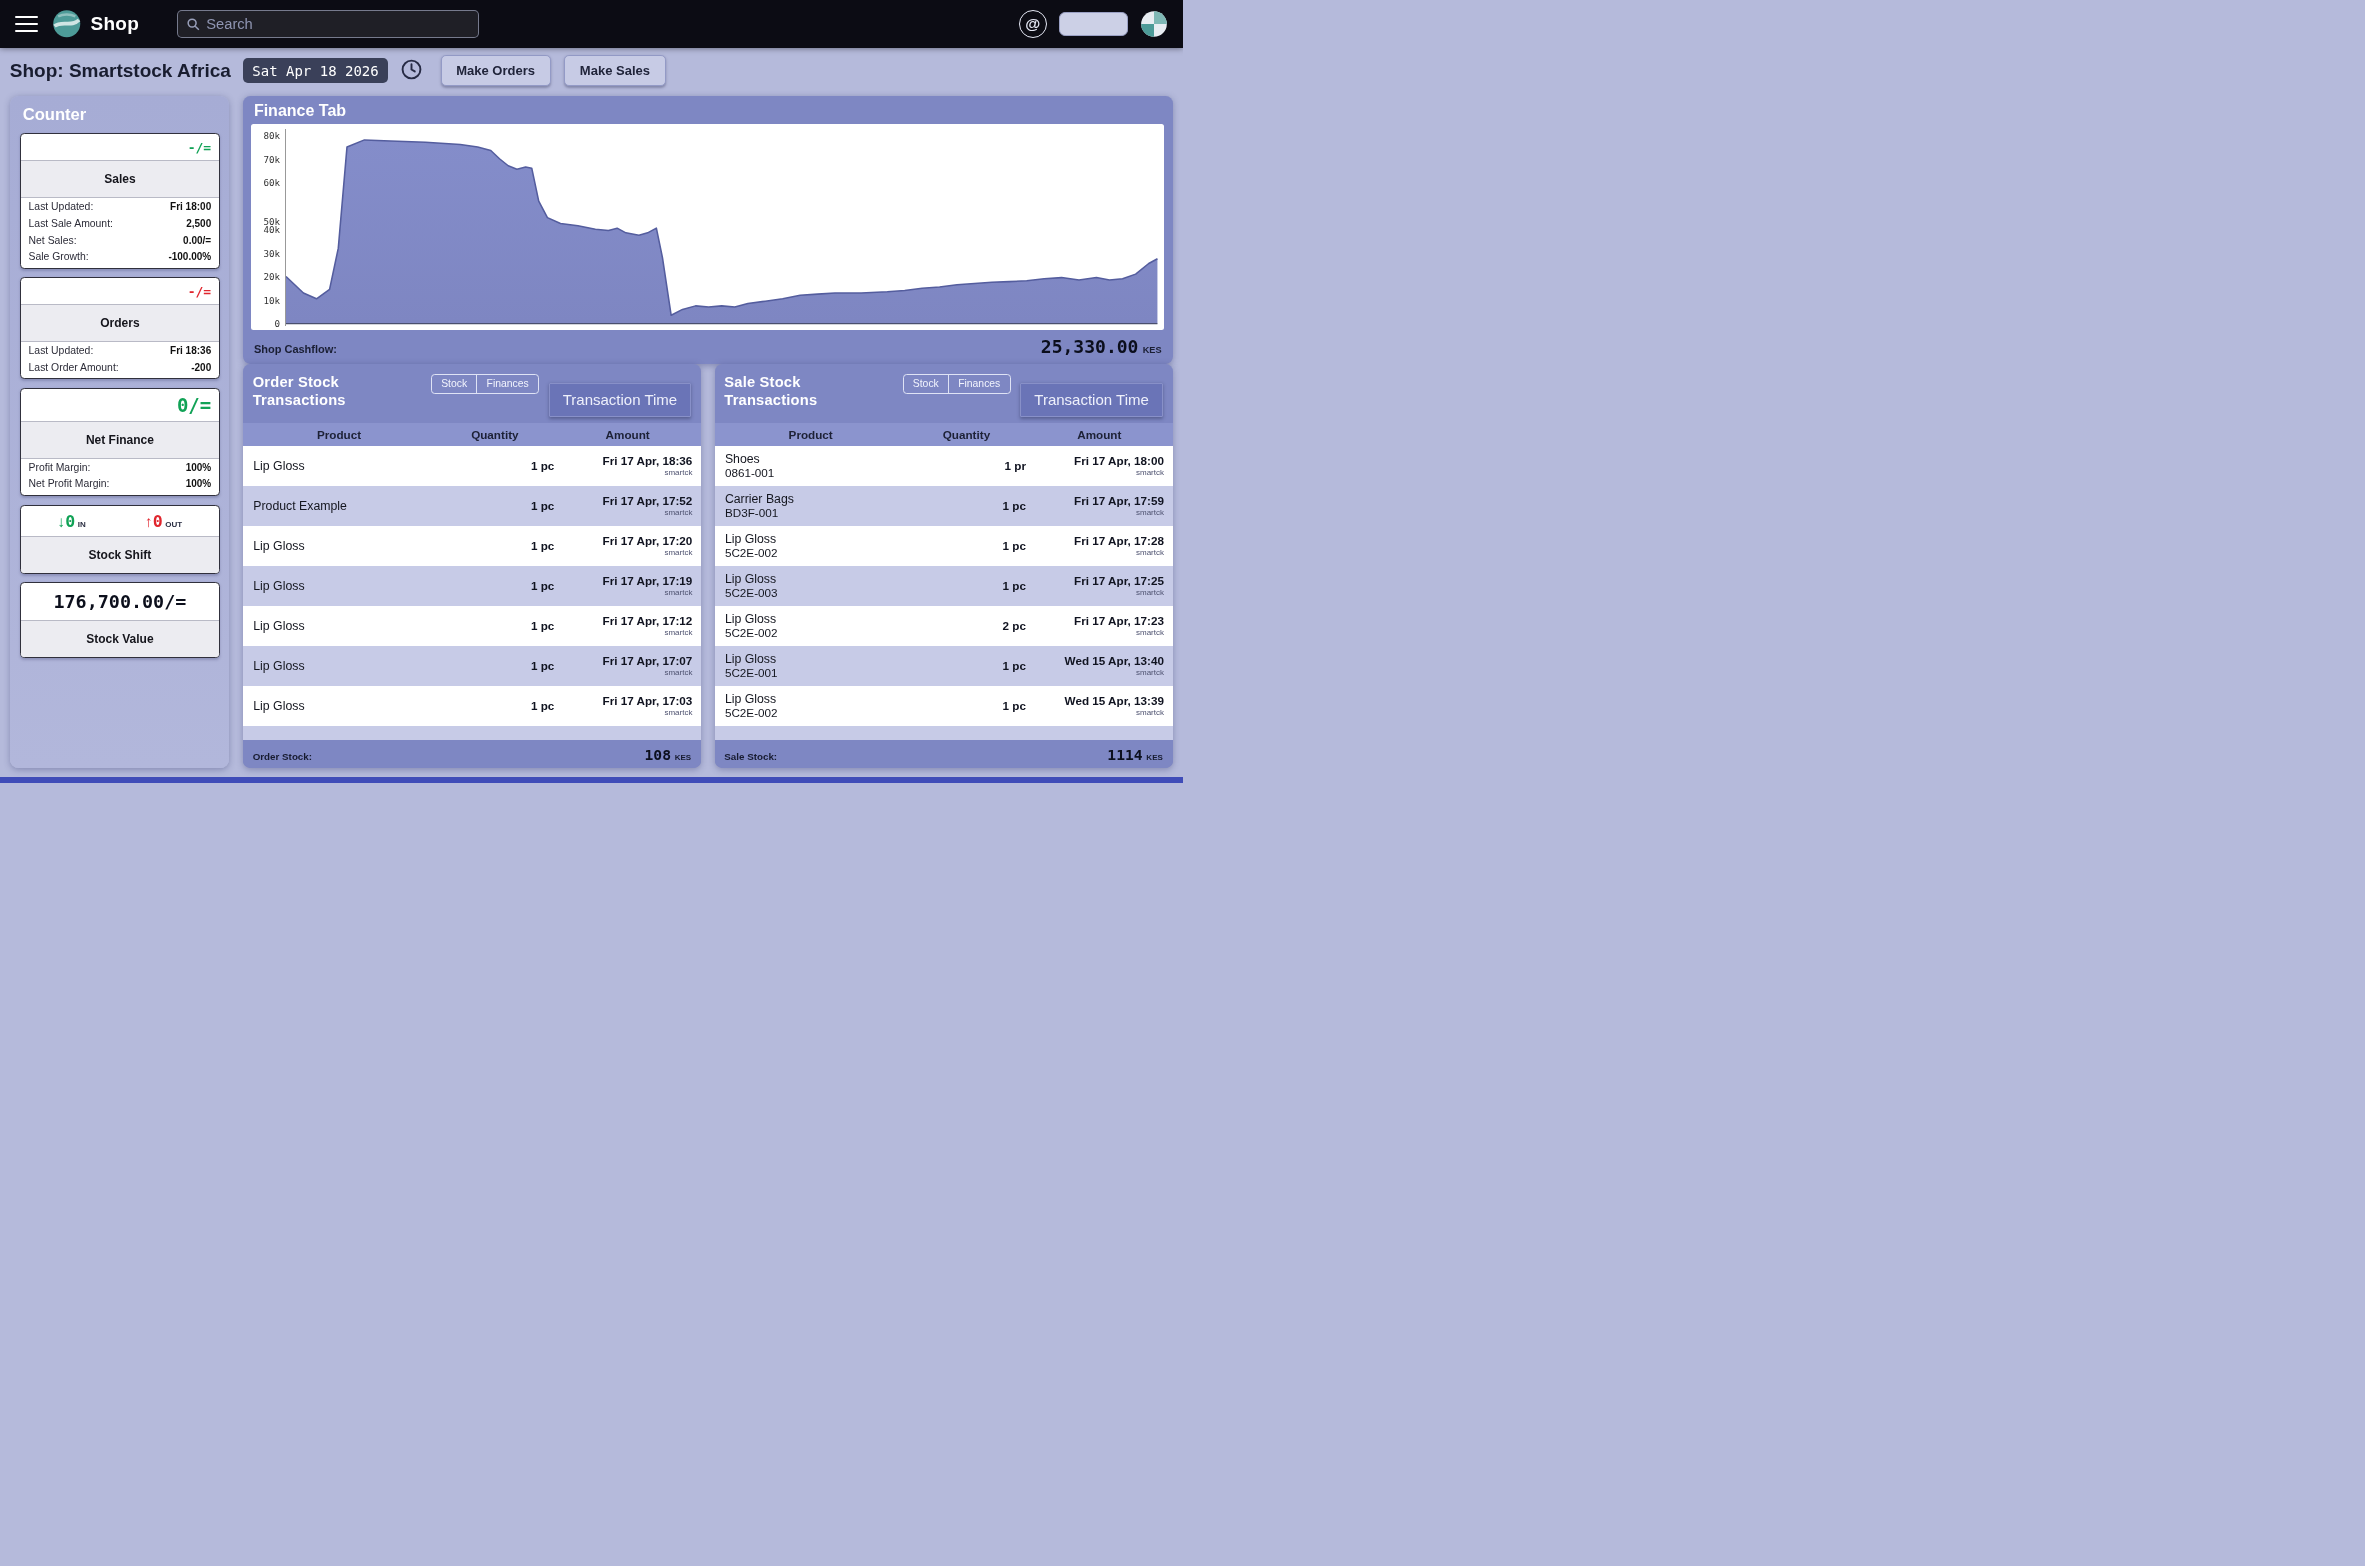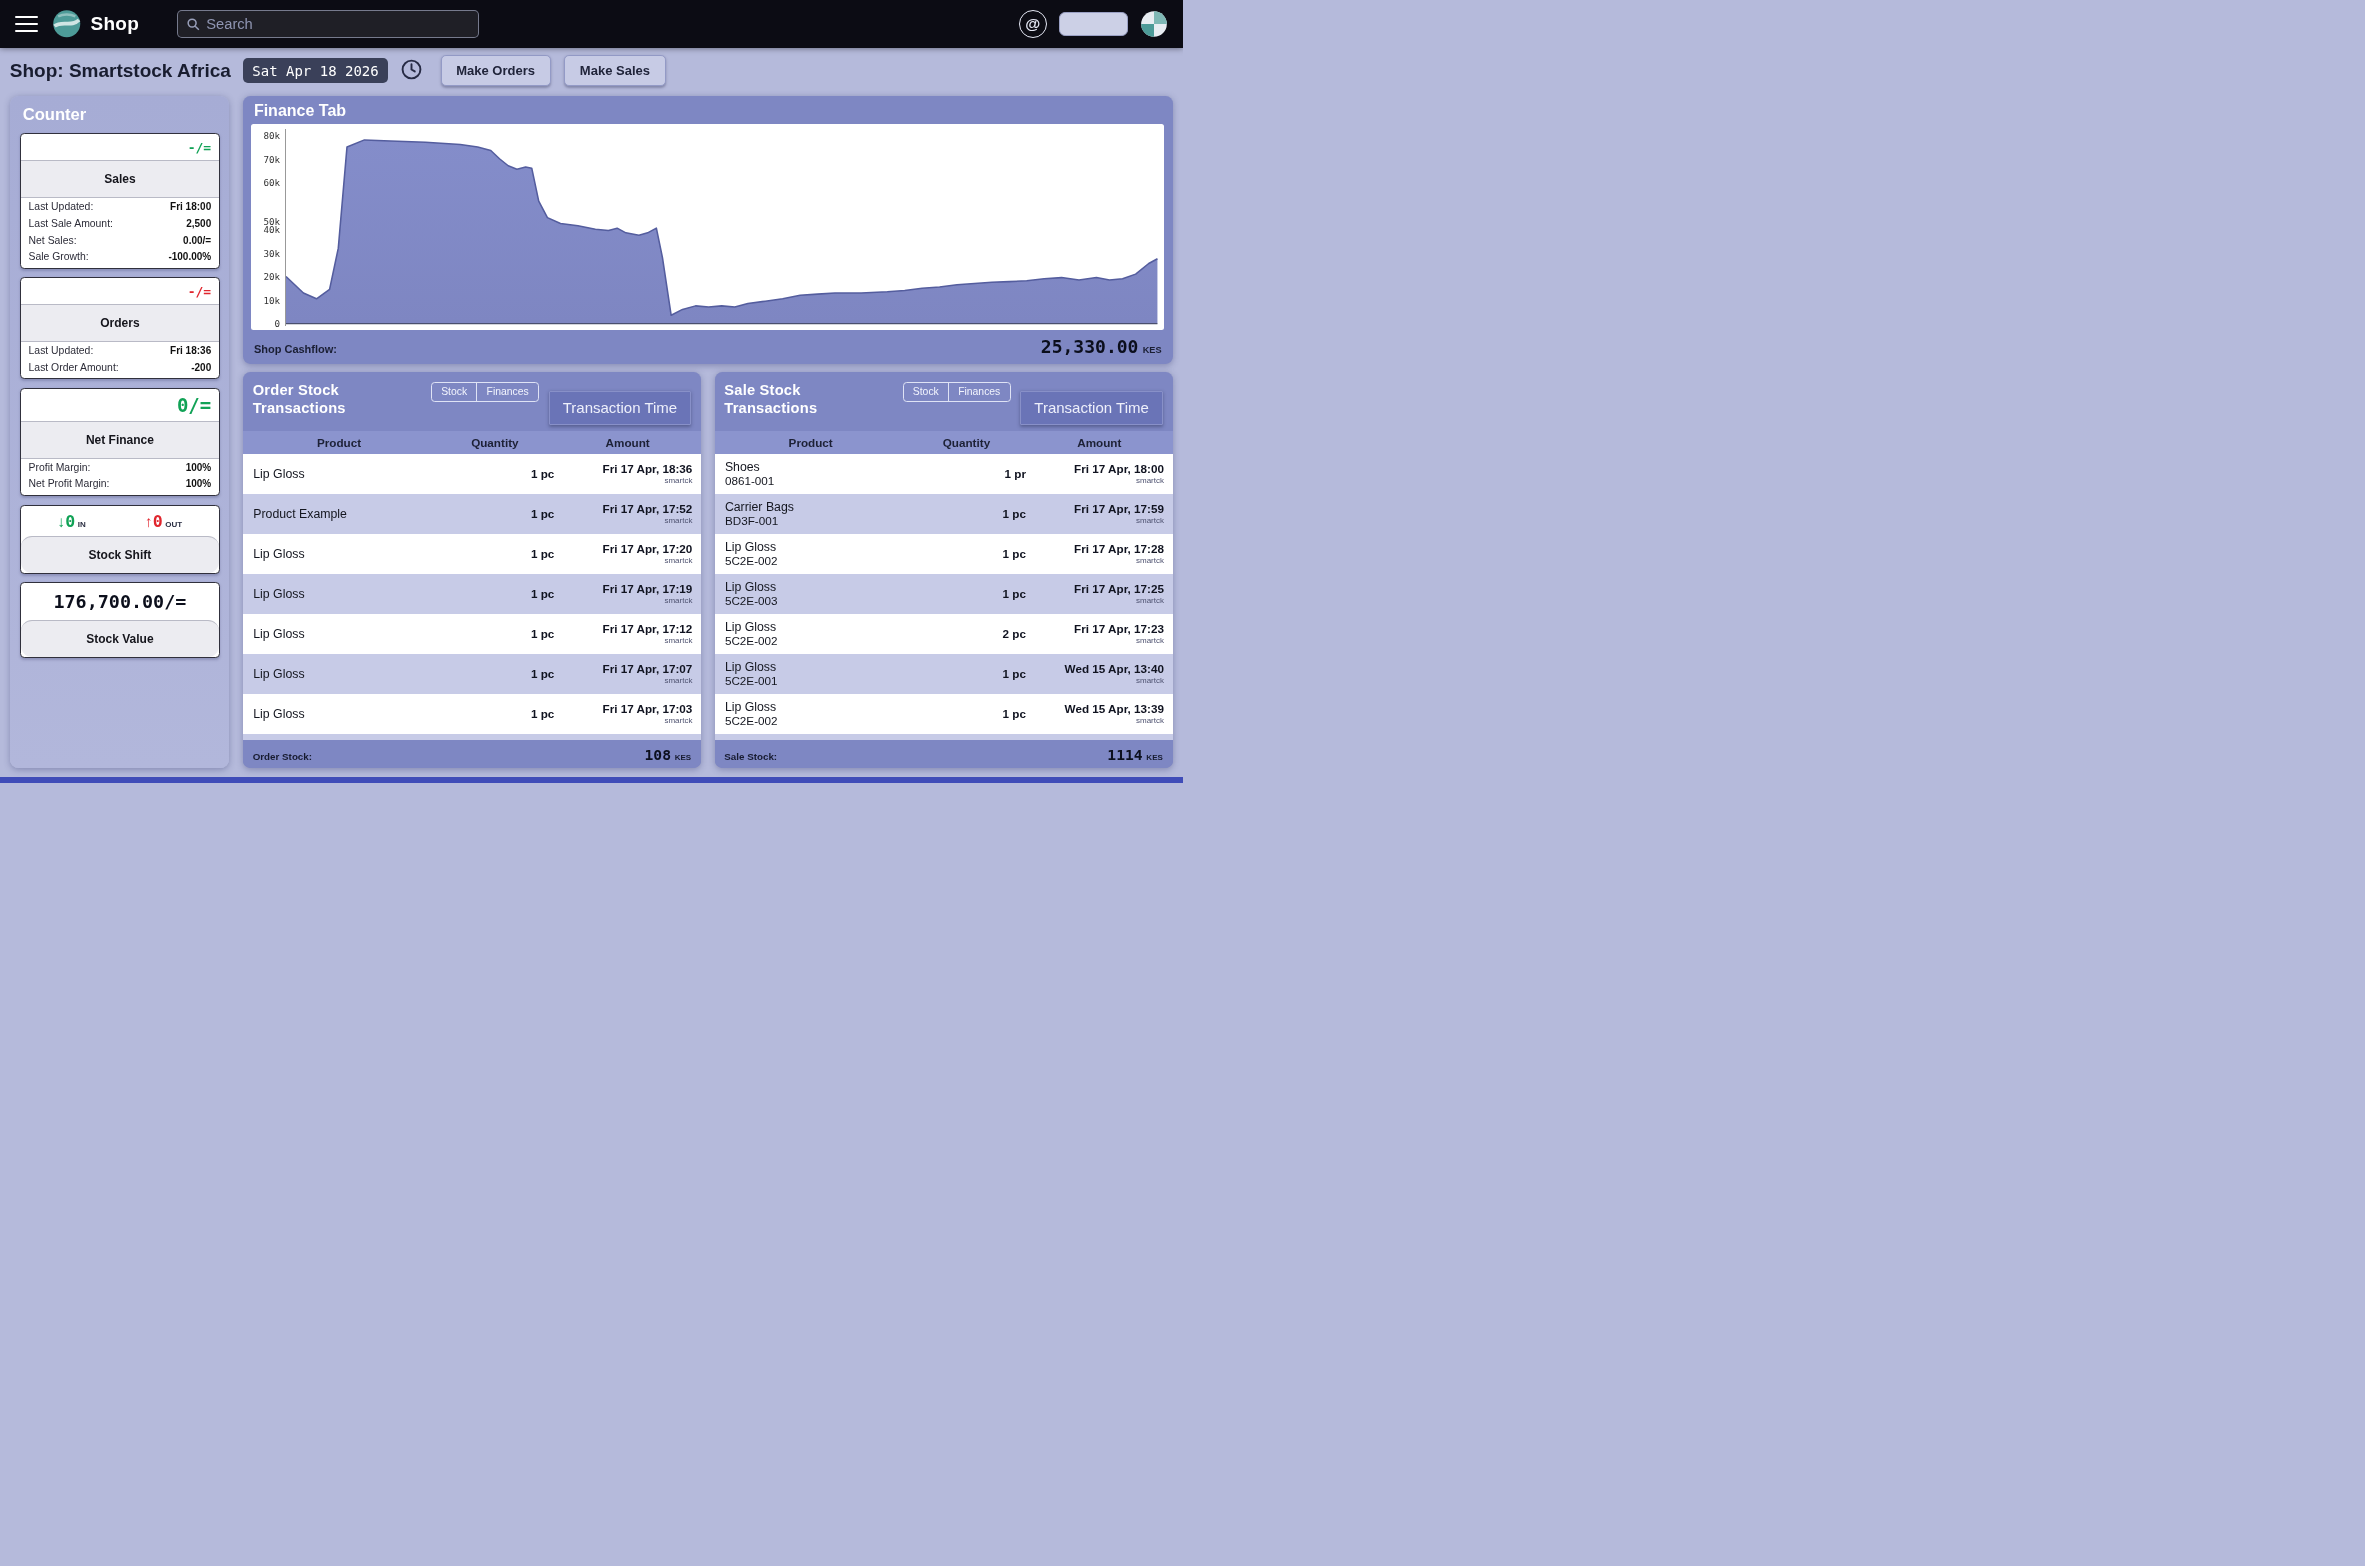--- a/index.html
+++ b/index.html
@@ -79,33 +79,33 @@
   .card { background: #fff; border: 1.2px solid #30303c; border-radius: 4.3px; overflow: hidden; box-shadow: 0 1.2px 2.5px rgba(40,44,90,.25); }
   .card-value-row {
     display: flex; justify-content: flex-end; align-items: center;
     padding: 5.5px 8px; font-family: "DejaVu Sans Mono", monospace; font-weight: bold; font-size: 13px;
   }
   .card-value-row.big { font-size: 19px; padding: 4.9px 8px; }
   .card-strip {
     background: #ececf1; border-top: 0.9px solid #b9bac6; border-bottom: 0.9px solid #b9bac6;
     font-size: 12px; font-weight: bold; color: #15151c; padding: 11px 8px; text-align: center;
   }
-  .card-strip.last { border-bottom: none; border-radius: 11px; }
+  .card-strip.last { border-bottom: none; }
   .kv { display: flex; justify-content: space-between; align-items: center; padding: 3.1px 8px 2.5px; }
   .kv .k { font-size: 10.4px; color: #2c2c38; }
   .kv .v { font-family: Liberation Sans, sans-serif; font-weight: bold; font-size: 10px; color: #111; margin-left: 24px; }
   .shift-row { display: flex; justify-content: space-around; padding: 6.8px 7.4px 4.3px; }
   .shift-item { display: flex; align-items: baseline; }
   .shift-arrow { font-size: 15.4px; font-weight: bold; }
   .shift-num { font-family: "DejaVu Sans Mono", monospace; font-weight: bold; font-size: 16.6px; }
   .shift-label { font-size: 8px; font-weight: bold; color: #2a2e42; margin-left: 2.5px; }
   .stock-value { font-family: "DejaVu Sans Mono", monospace; font-weight: bold; font-size: 18.4px; color: #0c0f1c; text-align: center; padding: 8px 6.1px; }
 
   
-  .main { flex: 1; display: flex; flex-direction: column; gap: 8px; min-width: 0; min-height: 0; }
+  .main { flex: 1; display: flex; flex-direction: column; gap: 0; min-width: 0; min-height: 0; }
   .panel-shadow { box-shadow: 0 1.8px 6.1px rgba(50,55,110,.35); }
 
   
   .finance-panel { background: #7e87c3; border-radius: 7.4px; flex: 0 0 auto; display: flex; flex-direction: column; overflow: hidden; }
   .panel-title { color: #fff; font-size: 16px; font-weight: bold; padding: 6.1px 11px 4.9px; }
   .chart-card { margin: 0 8.6px; background: #fff; border-radius: 2.5px; display: flex; padding: 4.9px 6.1px 3.7px 0; }
   .ylabels { width: 34px; flex: 0 0 auto; position: relative; height: 197px; font-family: "DejaVu Sans Mono", monospace; font-size: 9.2px; color: #333; }
   .ytick { position: absolute; right: 5.5px; transform: translateY(-50%); }
   .chart-plot { flex: 1; border-left: 0.6px solid #999; min-width: 0; }
   .chart-plot svg { display: block; width: 100%; height: 197px; }

